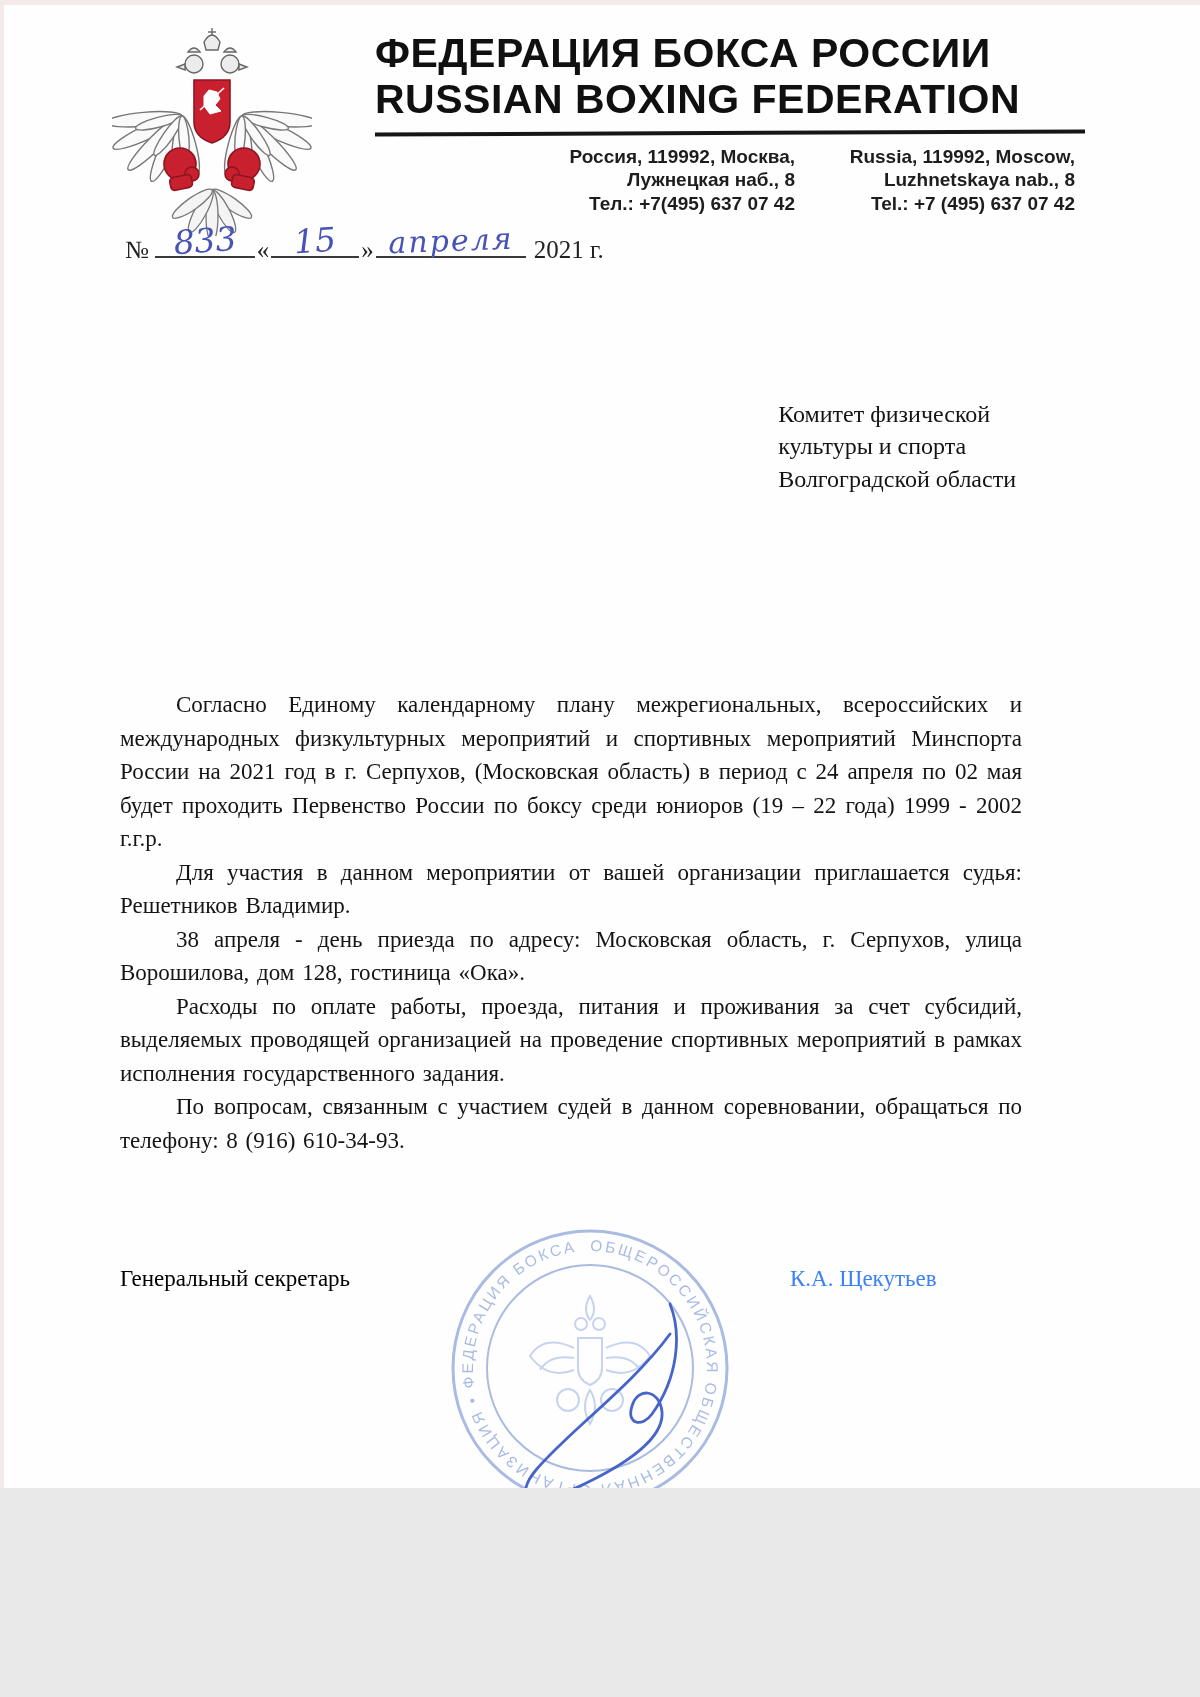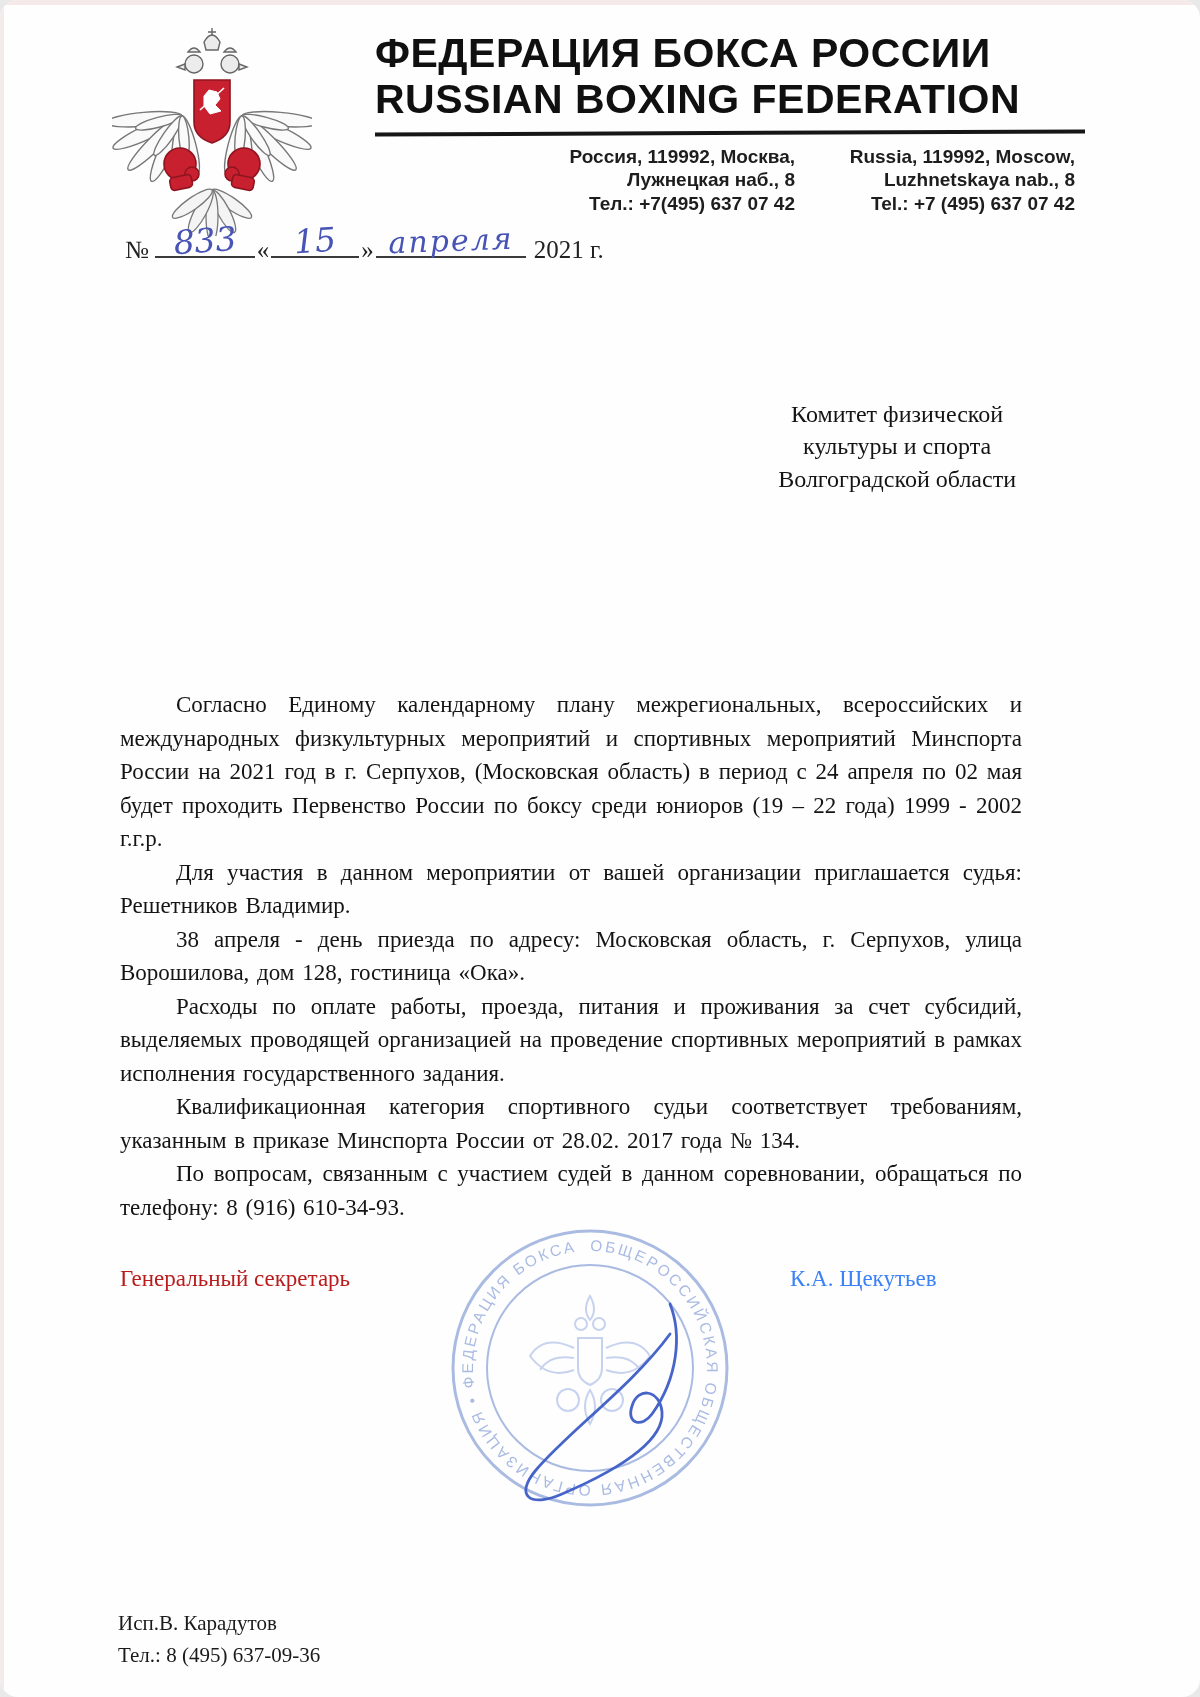--- a/index.html
+++ b/index.html
@@ -1,20 +1,19 @@
 <!DOCTYPE html>
 <html><head>
 <meta charset="utf-8">
 <style>
   html,body{margin:0;padding:0;background:#e9e9e9;}
   .page{
-    position:relative;width:1200px;height:1697px;background:#fefefe;
+    position:relative;width:1200px;height:1488px;background:#fefefe;
     font-family:"Liberation Serif",serif;color:#1c1c1c;overflow:hidden;
     margin:0 auto;
-    border-radius:18px;
   }
   .page::before{content:"";position:absolute;top:0;left:0;right:0;height:5px;background:#f6e9e9;}
   .page::after{content:"";position:absolute;top:0;left:0;bottom:0;width:4px;background:#f3eaea;}
 
   
   .emblem{position:absolute;left:112px;top:24px;width:200px;height:212px;}
   .head-right{position:absolute;left:375px;top:30px;width:712px;}
   .title-ru,.title-en{
     font-family:"Liberation Sans",sans-serif;font-weight:700;color:#101010;
     font-size:41px;line-height:1.13;margin:0;letter-spacing:.5px;white-space:nowrap;
@@ -35,33 +34,33 @@
   .hand{
     position:absolute;left:0;right:0;bottom:-4px;
     font-family:"DejaVu Serif",serif;font-style:italic;font-size:33px;
     color:#4753b5;transform:rotate(-4deg);
   }
   .slot-month .hand{font-size:30px;letter-spacing:2px;transform:rotate(-2deg);bottom:-2px;}
   .year{margin-left:4px;}
 
   
   .addressee{
-    position:absolute;right:184px;top:398px;text-align:center;
+    position:absolute;right:184px;top:398px;text-align:left;
     font-size:24px;line-height:1.35;color:#141414;
   }
 
   
   .letter-body{position:absolute;left:120px;top:688px;width:902px;}
   .letter-body p{
     margin:0;font-size:23px;line-height:33.5px;text-align:justify;
     text-indent:56px;color:#141414;word-spacing:2px;
   }
 
   
-  .sign-position{position:absolute;left:120px;top:1266px;font-size:23px;color:#b91c1c;}
+  .sign-position{position:absolute;left:120px;top:1266px;font-size:23px;color:#000000;}
   .sign-name{position:absolute;left:790px;top:1266px;font-size:23px;color:#3b82f6;}
   .stamp{position:absolute;left:440px;top:1218px;width:300px;height:300px;}
 
   
   .footer{position:absolute;left:118px;top:1608px;font-size:21px;line-height:1.5;color:#1a1a1a;}
 </style>
 </head>
 <body>
 
 <div class="page">
@@ -156,21 +155,20 @@
     <div>Комитет физической</div>
     <div>культуры и спорта</div>
     <div>Волгоградской области</div>
   </div>
 
   <main class="letter-body">
     <p>Согласно Единому календарному плану межрегиональных, всероссийских и международных физкультурных мероприятий и спортивных мероприятий Минспорта России на 2021 год в г. Серпухов, (Московская область) в период с 24 апреля по 02 мая будет проходить Первенство России по боксу среди юниоров (19 – 22 года) 1999 - 2002 г.г.р.</p>
     <p>Для участия в данном мероприятии от вашей организации приглашается судья: Решетников Владимир.</p>
     <p>38 апреля - день приезда по адресу: Московская область, г. Серпухов, улица Ворошилова, дом 128, гостиница «Ока».</p>
     <p>Расходы по оплате работы, проезда, питания и проживания за счет субсидий, выделяемых проводящей организацией на проведение спортивных мероприятий в рамках исполнения государственного задания.</p>
-    <p>Квалификационная категория спортивного судьи соответствует требованиям, указанным в приказе Минспорта России от 28.02. 2017 года № 134.</p>
     <p>По вопросам, связанным с участием судей в данном соревновании, обращаться  по телефону: 8 (916) 610-34-93.</p>
   </main>
 
   <div class="sign-position">Генеральный секретарь</div>
   <div class="sign-name">К.А. Щекутьев</div>
 
   <div class="stamp">
     <svg viewBox="0 0 300 300" width="300" height="300">
       <g opacity="0.85">
         <circle cx="150" cy="150" r="137" fill="none" stroke="#9cb0de" stroke-width="3"></circle>

